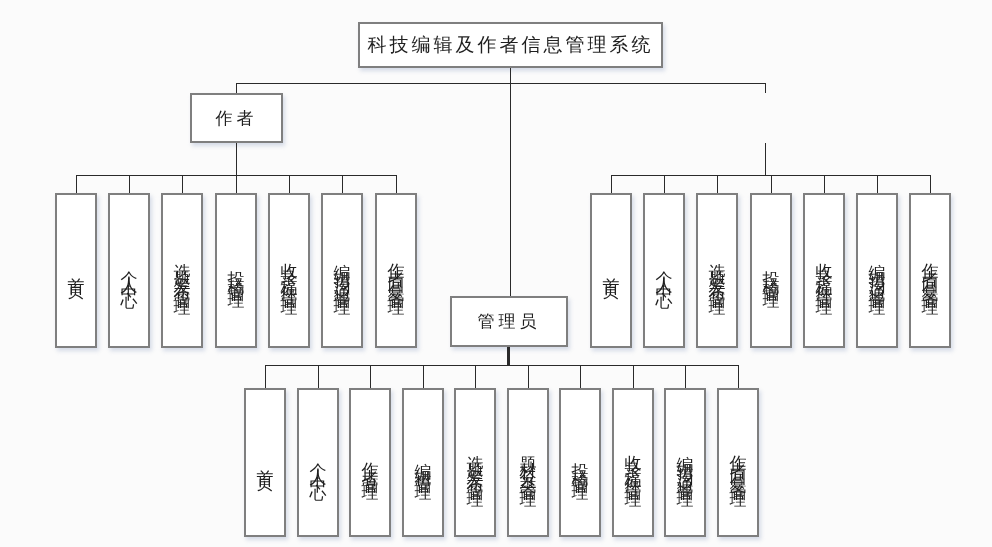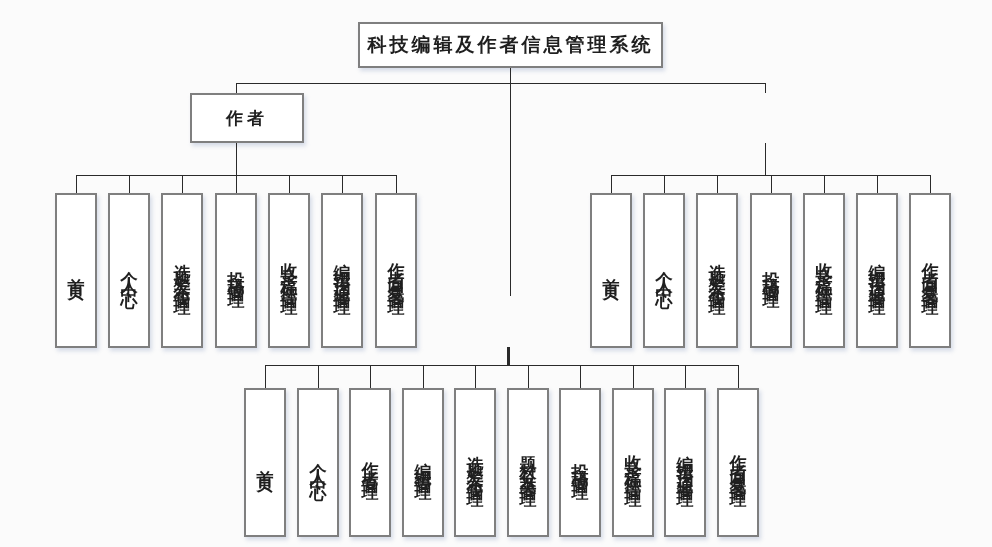--- a/index.html
+++ b/index.html
@@ -6,21 +6,20 @@
   body{
     background:#f9f9f9;
     font-family:"DejaVu Sans","Liberation Sans",sans-serif;
     color:#1f1f1f;
   }
   .stage{
     position:relative;
     width:992px;height:547px;
     background:#fbfbfb;
     overflow:hidden;
-    font-weight:bold;
   }
   .node{
     position:absolute;
     box-sizing:border-box;
     background:#ffffff;
     border:2px solid #7f7f7f;
     box-shadow:2px 3px 4px rgba(170,185,210,.45);
     display:flex;
     align-items:center;
     justify-content:center;
@@ -49,21 +48,22 @@
   .ln.v{width:1px;}
   .ln.v.thick{width:3px;}
 </style>
 </head>
 <body>
 
 <div class="stage">
 
   <div class="node root" style="left:358px;top:22px;width:305px;height:46px">科技编辑及作者信息管理系统</div>
 
-  <div class="node parent" style="left:190px;top:93px;width:114px;height:50px">作者</div>
+  <div class="node parent" style="left:190px;top:93px;width:93px;height:50px">作者</div>
+  <div class="node parent" style="left:450px;top:296px;width:118px;height:51px">管理员</div>
 
   <div class="node leaf" style="left:55px;top:193px;width:42px;height:155px">
       <span class="txt">首页</span>
     </div>
   <div class="node leaf" style="left:108px;top:193px;width:42px;height:155px">
       <span class="txt">个人中心</span>
     </div>
   <div class="node leaf" style="left:161px;top:193px;width:42px;height:155px">
       <span class="txt">选题发布管理</span>
     </div>

